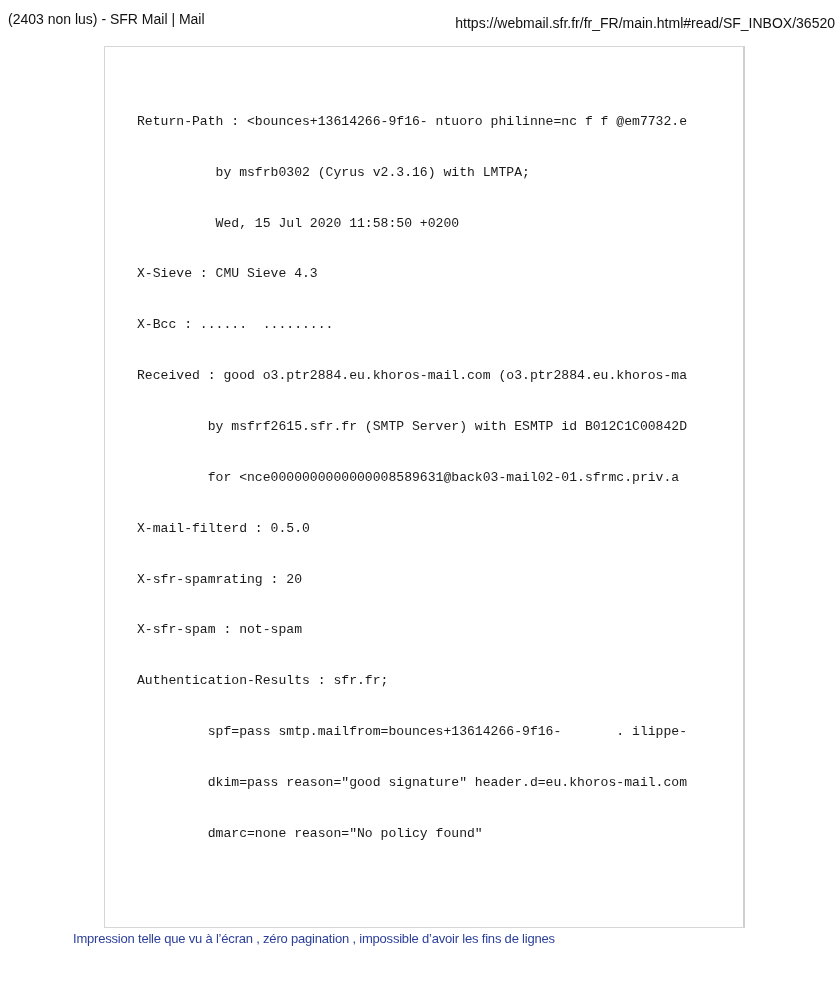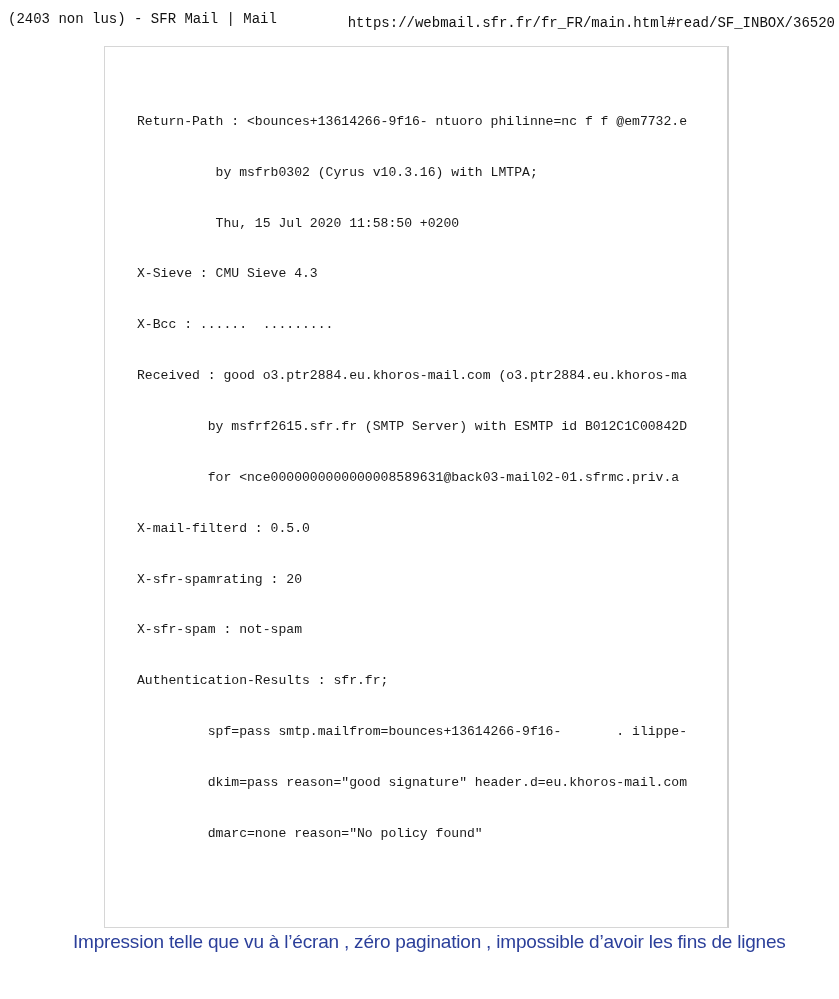--- a/index.html
+++ b/index.html
@@ -14,21 +14,21 @@
       position: relative;
       font-family: "Liberation Serif", serif;
       color: #111;
     }
     .print-header {
       position: absolute;
       top: 11px;
       left: 8px;
       right: 4px;
       height: 18px;
-      font-family: Liberation Mono, monospace;
+      font-family: Liberation Sans, sans-serif;
       font-size: 14px;
       color: #111;
     }
     .print-header .title {
       position: absolute;
       left: 0;
       top: 0;
       white-space: nowrap;
     }
     .print-header .url {
@@ -40,20 +40,21 @@
     .headers-box {
       position: absolute;
       left: 104px;
       top: 46px;
       width: 622px;
       height: 880px;
       border: 1px solid #d6d6d6;
       border-right: 2px solid #cfcfcf;
       background: #fff;
       overflow: hidden;
+      padding-left: 16px;
     }
     .headers-pre {
       position: absolute;
       left: 32px;
       top: 33px;
       margin: 0;
       font-family: "Liberation Mono", monospace;
       font-size: 13.1px;
       line-height: 16.95px;
       color: #1a1a1a;
@@ -61,39 +62,39 @@
     }
     .hline {
       display: block;
       height: 16.95px;
     }
     .caption {
       position: absolute;
       left: 73px;
       top: 931px;
       font-family: "Liberation Sans", sans-serif;
-      font-size: 19px;
+      font-size: 13px;
       color: #2b3f9a;
       white-space: nowrap;
       letter-spacing: -0.2px;
     }
   </style>
 </head>
 <body>
 
 <div class="print-header">
   <span class="title">(2403 non lus) - SFR Mail | Mail</span>
   <span class="url">https://webmail.sfr.fr/fr_FR/main.html#read/SF_INBOX/36520</span>
 </div>
 
 <div class="headers-box">
   <div class="headers-pre">
     <span class="hline">Return-Path : &lt;bounces+13614266-9f16- ntuoro philinne=nc f f @em7732.e</span>
-    <span class="hline">          by msfrb0302 (Cyrus v10.3.16) with LMTPA;</span>
-    <span class="hline">          Thu, 15 Jul 2020 11:58:50 +0200</span>
+    <span class="hline">          by msfrb0302 (Cyrus v2.3.16) with LMTPA;</span>
+    <span class="hline">          Wed, 15 Jul 2020 11:58:50 +0200</span>
     <span class="hline">X-Sieve : CMU Sieve 4.3</span>
     <span class="hline">X-Bcc : ......  .........</span>
     <span class="hline">Received : good o3.ptr2884.eu.khoros-mail.com (o3.ptr2884.eu.khoros-ma</span>
     <span class="hline">         by msfrf2615.sfr.fr (SMTP Server) with ESMTP id B012C1C00842D</span>
     <span class="hline">         for &lt;nce0000000000000008589631@back03-mail02-01.sfrmc.priv.a</span>
     <span class="hline">X-mail-filterd : 0.5.0</span>
     <span class="hline">X-sfr-spamrating : 20</span>
     <span class="hline">X-sfr-spam : not-spam</span>
     <span class="hline">Authentication-Results : sfr.fr;</span>
     <span class="hline">         spf=pass smtp.mailfrom=bounces+13614266-9f16-       . ilippe-</span>

